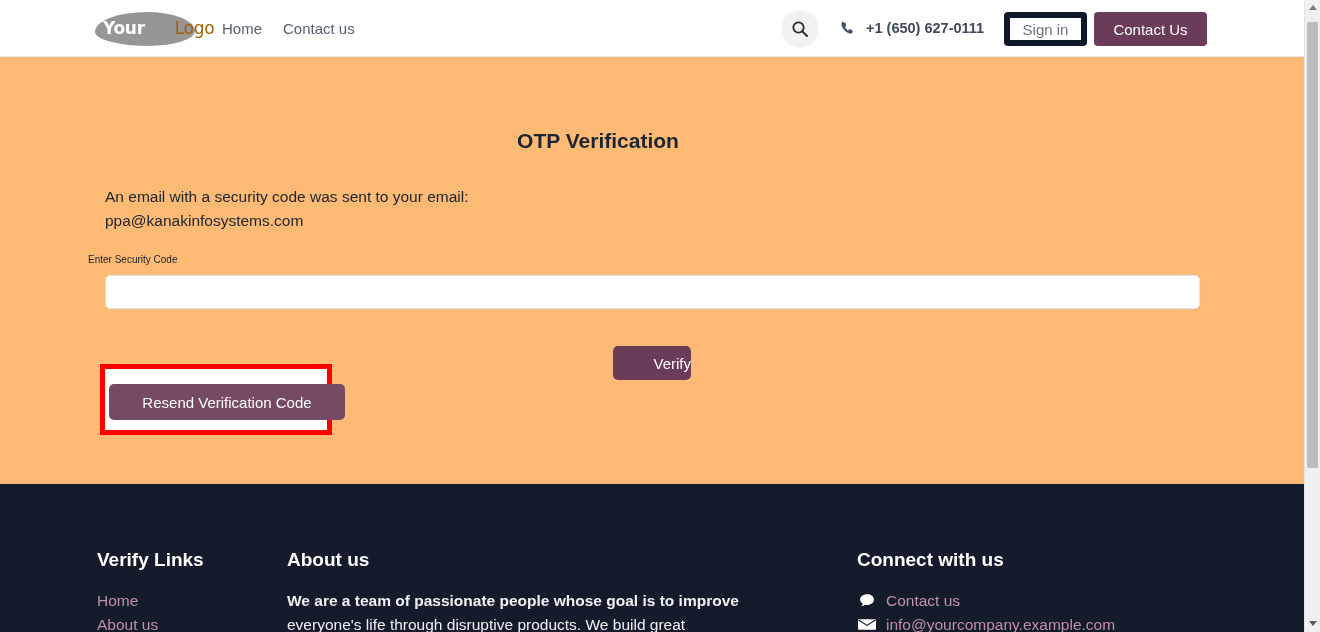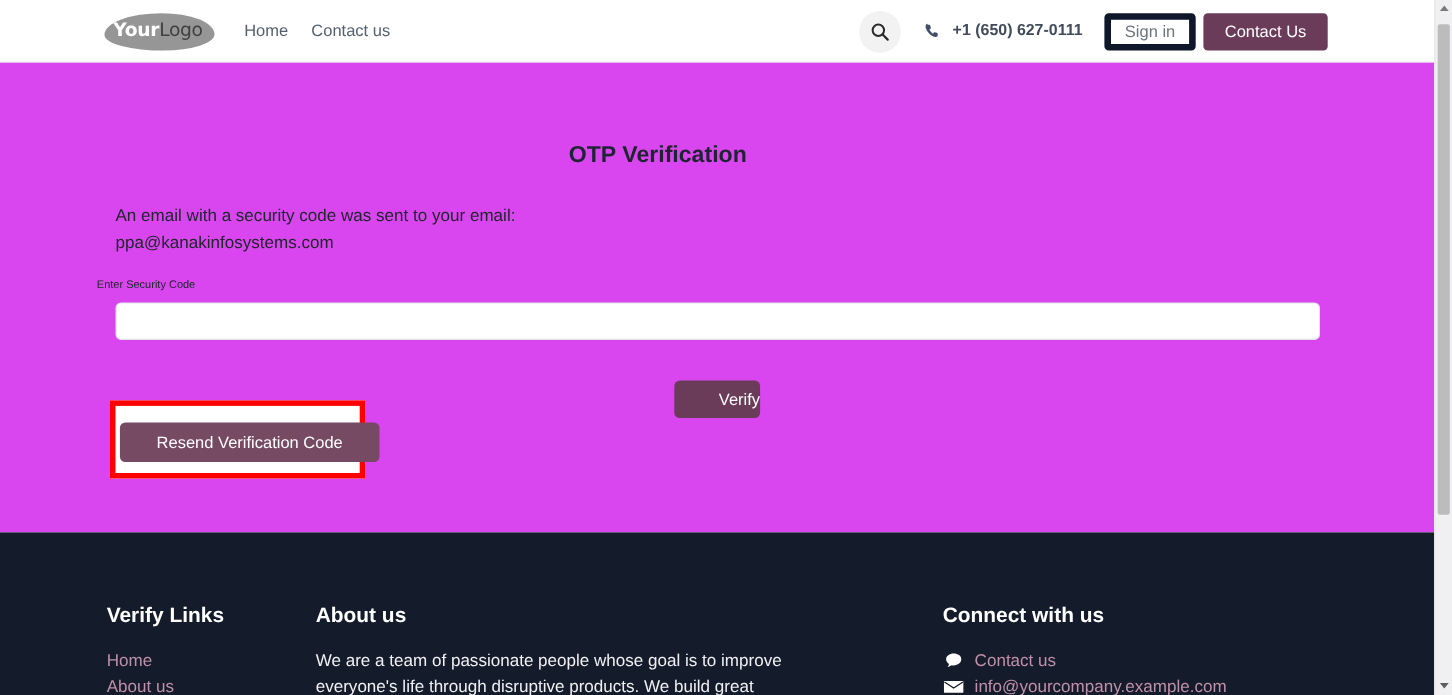--- a/index.html
+++ b/index.html
@@ -52,21 +52,21 @@
     position: absolute;
     left: 8px; top: 8px;
     width: 86px;
     font-size: 17px;
     letter-spacing: -0.3px;
     color: #ffffff;
     white-space: nowrap;
     font-family: "DejaVu Sans", sans-serif;
   }
   .logo-text b { font-weight: 700; }
-  .logo-text i { font-style: normal; font-weight: 400; color: #404040; }
+  .logo-text i { font-style: normal; font-weight: 400; color: #a16207; margin-left: 30px; }
 
   .nav-link {
     position: absolute;
     top: 20px;
     font-size: 15px;
     color: #55606e;
     text-decoration: none;
     white-space: nowrap;
   }
   #nav-home { left: 222px; }
@@ -119,21 +119,21 @@
     font-family: inherit;
     cursor: pointer;
   }
 
   
   #main {
     position: absolute;
     left: 0; top: 57px;
     width: 1304px;
     height: 427px;
-    background: #d946ef;
+    background: #fdba74;
   }
   #page-title {
     position: absolute;
     left: 0; top: 72px;
     width: 1196px;
     text-align: center;
     font-size: 21px;
     font-weight: 700;
     color: #1d2530;
   }
@@ -234,21 +234,21 @@
   #f-link-home  { left: 97px; top: 108px; }
   #f-link-about { left: 97px; top: 132px; }
 
   .f-about-line {
     position: absolute;
     left: 287px;
     font-size: 15.5px;
     color: #f1f1f3;
     white-space: nowrap;
   }
-  #f-about-l1 { top: 108px; }
+  #f-about-l1 { top: 108px; font-weight: bold; }
   #f-about-l2 { top: 132px; }
 
   .f-contact-icon {
     position: absolute;
     left: 858px;
     width: 18px; height: 18px;
     color: #ffffff;
   }
   #f-icon-chat { top: 108px; }
   #f-icon-mail { top: 133px; }

